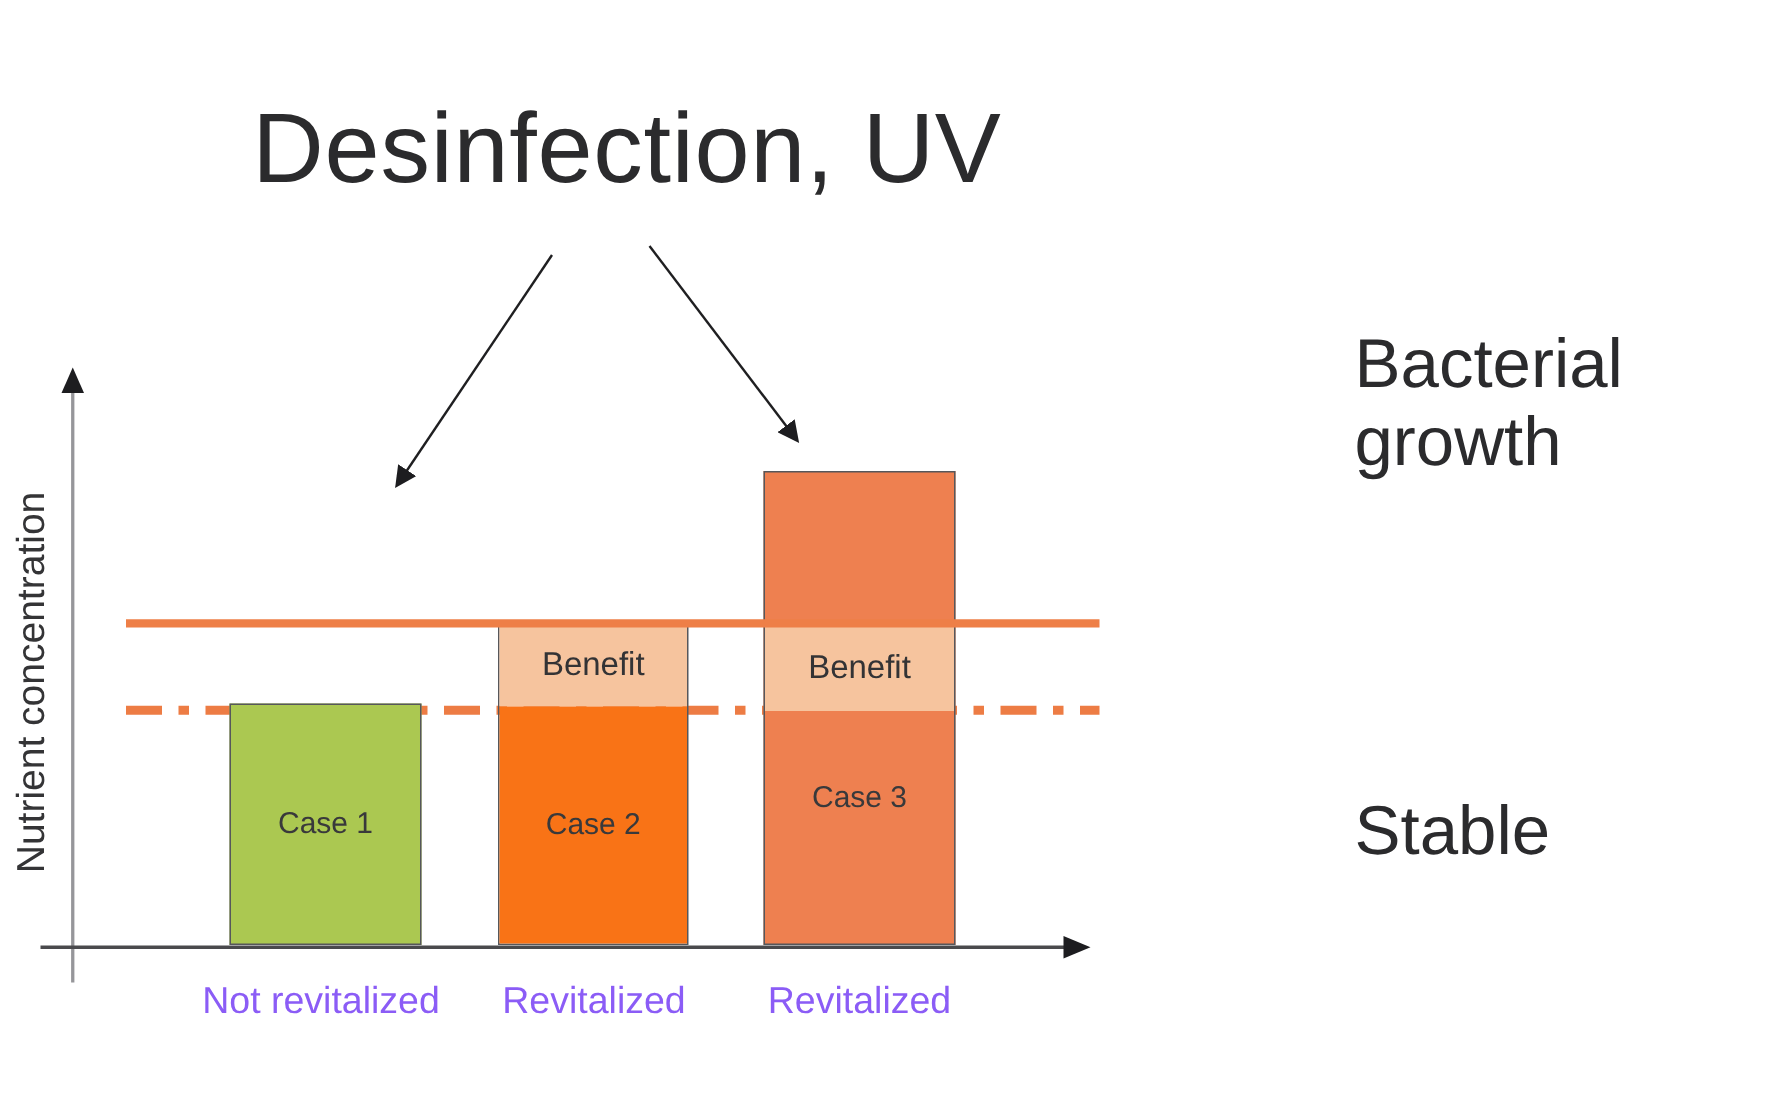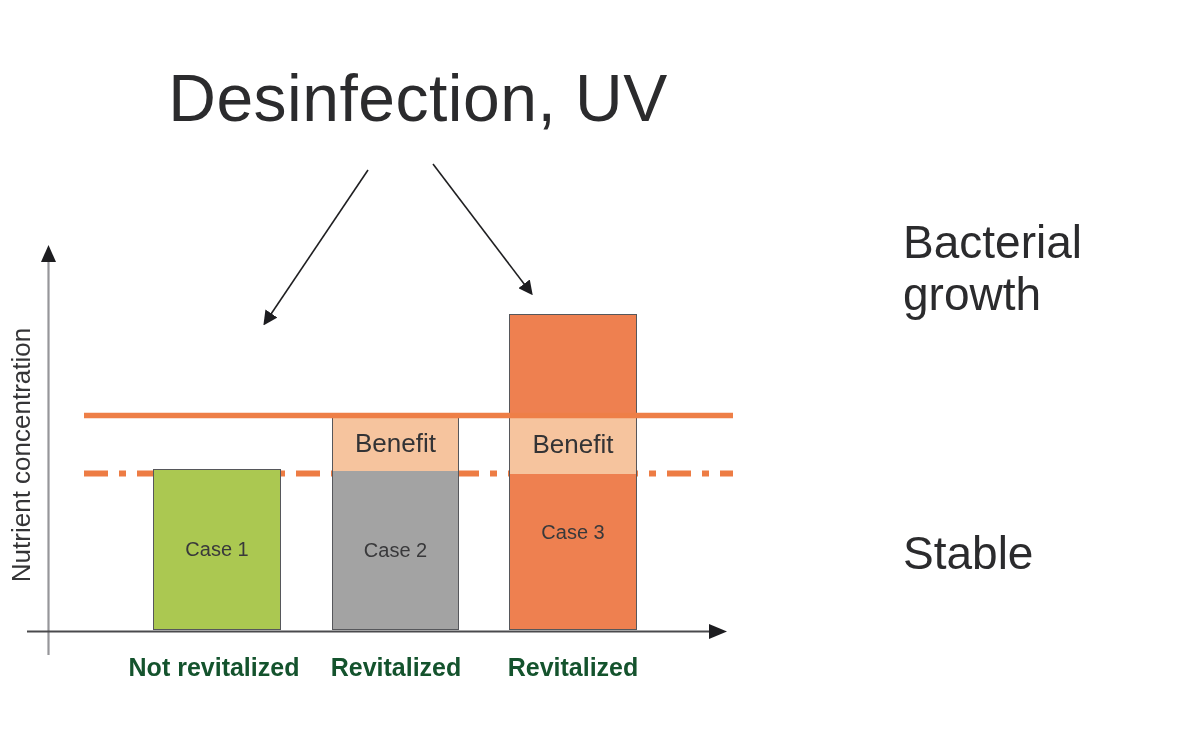--- a/index.html
+++ b/index.html
@@ -18,24 +18,24 @@
   .ylabel{
     left:21px;top:455px;transform:translate(-50%,-50%) rotate(-90deg);
     white-space:nowrap;font-size:26px;font-weight:300;color:#343436;
   }
   .bar{box-sizing:border-box;border:1.5px solid #56575b;}
   .bar-label{
     font-size:20px;font-weight:300;color:#39393b;
     display:flex;align-items:center;justify-content:center;height:100%;
   }
   .segment{display:flex;align-items:center;justify-content:center;box-sizing:border-box;}
-  .benefit-label{font-size:26px;font-weight:300;color:#333335;}
+  .benefit-label{font-size:22px;font-weight:300;color:#333335;}
   .xlabel{
     top:653px;width:220px;text-align:center;
-    font-size:25px;font-weight:700;color:#14532d;
+    font-size:25px;font-weight:400;color:#8b5cf6;
   }
   .right-label{
     left:903px;width:280px;font-size:46px;font-weight:300;color:#2b2b2d;line-height:1.14;
   }
 </style>
 </head>
 <body>
 
 <div class="canvas">
 
@@ -59,21 +59,21 @@
   </svg>
 
   <div class="abs bar z2" style="left: 153px; top: 469px; width: 128px; height: 161px; background-color: rgb(171, 200, 81);">
     <div class="bar-label">Case 1</div>
   </div>
 
   <div class="abs bar z2" style="left:332px;top:414px;width:127px;height:216px;">
     <div class="segment" style="height: 56px; background-color: rgb(246, 196, 158);">
       <span class="benefit-label">Benefit</span>
     </div>
-    <div class="segment" style="height: 158px; background-color: #a3a3a3;">
+    <div class="segment" style="height: 158px; background-color: #f97316;">
       <span class="bar-label">Case 2</span>
     </div>
   </div>
 
   <div class="abs bar z2" style="left: 509px; top: 314px; width: 128px; height: 316px; background-color: rgb(238, 128, 80);">
     <div class="abs segment" style="left: 0px; top: 100px; width: 100%; height: 59px; background-color: rgb(246, 196, 158);">
       <span class="benefit-label">Benefit</span>
     </div>
     <div class="abs" style="left:0;top:159px;width:100%;height:116px;">
       <div class="bar-label">Case 3</div>

